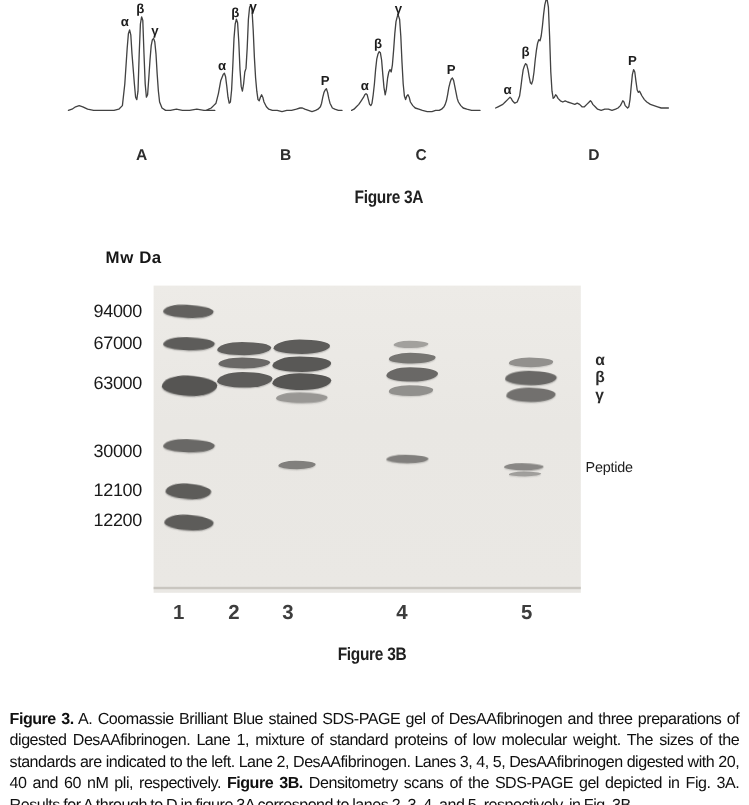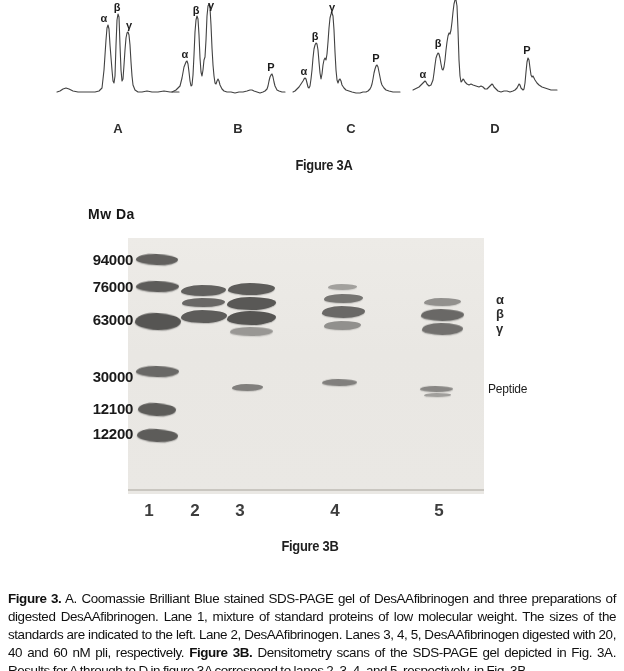--- a/index.html
+++ b/index.html
@@ -24,21 +24,21 @@
     background:linear-gradient(180deg,#edebe7 0%,#e9e7e3 45%,#eae8e4 100%);
   }
   #gel .gel-bottom-line{position:absolute;left:0;right:0;bottom:3px;height:2px;background:#c9c6c0}
   #gel-bands{position:absolute;left:0;top:0;width:624px;height:671px;pointer-events:none}
   .band{
     position:absolute;background:#4a4947;
     border-radius:46% 54% 50% 50% / 60% 42% 58% 40%;
     filter:blur(.4px);
     box-shadow:0 1px 1px rgba(40,40,40,.25);
   }
-  .mw{position:absolute;left:78px;width:55px;text-align:right;font-weight:bold;font-size:15px;color:#1a1a1a;letter-spacing:-.3px}
+  .mw{position:absolute;left:78px;width:55px;text-align:left;font-weight:normal;font-size:15px;color:#1a1a1a;letter-spacing:-.3px}
   .lanenum{position:absolute;top:501px;width:22px;text-align:center;font-weight:bold;font-size:17px;color:#3d3d3d}
   .greek{position:absolute;left:496px;font-weight:bold;font-size:13px;color:#2b2b2b}
   #peptide-label{position:absolute;left:488px;top:382px;font-weight:normal;font-size:12px;color:#1d1d1d;letter-spacing:-.2px}
   
   #caption{
     position:absolute;left:8px;top:577px;width:608px;
     font-size:13.4px;line-height:18px;color:#101010;
     text-align:justify;letter-spacing:-.4px;word-spacing:-.5px;
   }
   #caption .b{font-weight:bold}
@@ -101,21 +101,21 @@
     <div class="band" style="left: 322px; top: 379px; width: 35px; height: 7px; opacity: 0.65; transform: rotate(1deg);"></div>
     <div class="band" style="left: 424px; top: 298px; width: 37px; height: 8px; opacity: 0.55; transform: rotate(0deg);"></div>
     <div class="band" style="left: 421px; top: 309px; width: 43px; height: 12px; opacity: 0.8; transform: rotate(1deg);"></div>
     <div class="band" style="left: 422px; top: 323px; width: 41px; height: 12px; opacity: 0.75; transform: rotate(1deg);"></div>
     <div class="band" style="left: 420px; top: 386px; width: 33px; height: 6px; opacity: 0.6; transform: rotate(1deg);"></div>
     <div class="band" style="left: 424px; top: 393px; width: 27px; height: 4px; opacity: 0.45; transform: rotate(0deg);"></div>
   </div>
 
 <div id="mw-labels">
     <div class="mw" style="top: 251px;">94000</div>
-    <div class="mw" style="top: 278px;">76000</div>
+    <div class="mw" style="top: 278px;">67000</div>
     <div class="mw" style="top: 311px;">63000</div>
     <div class="mw" style="top: 368px;">30000</div>
     <div class="mw" style="top: 400px;">12100</div>
     <div class="mw" style="top: 425px;">12200</div>
   </div>
 <div id="right-labels">
     <div class="greek" style="top: 292px;">α</div>
     <div class="greek" style="top: 306px;">β</div>
     <div class="greek" style="top: 321px;">γ</div>
   </div>

